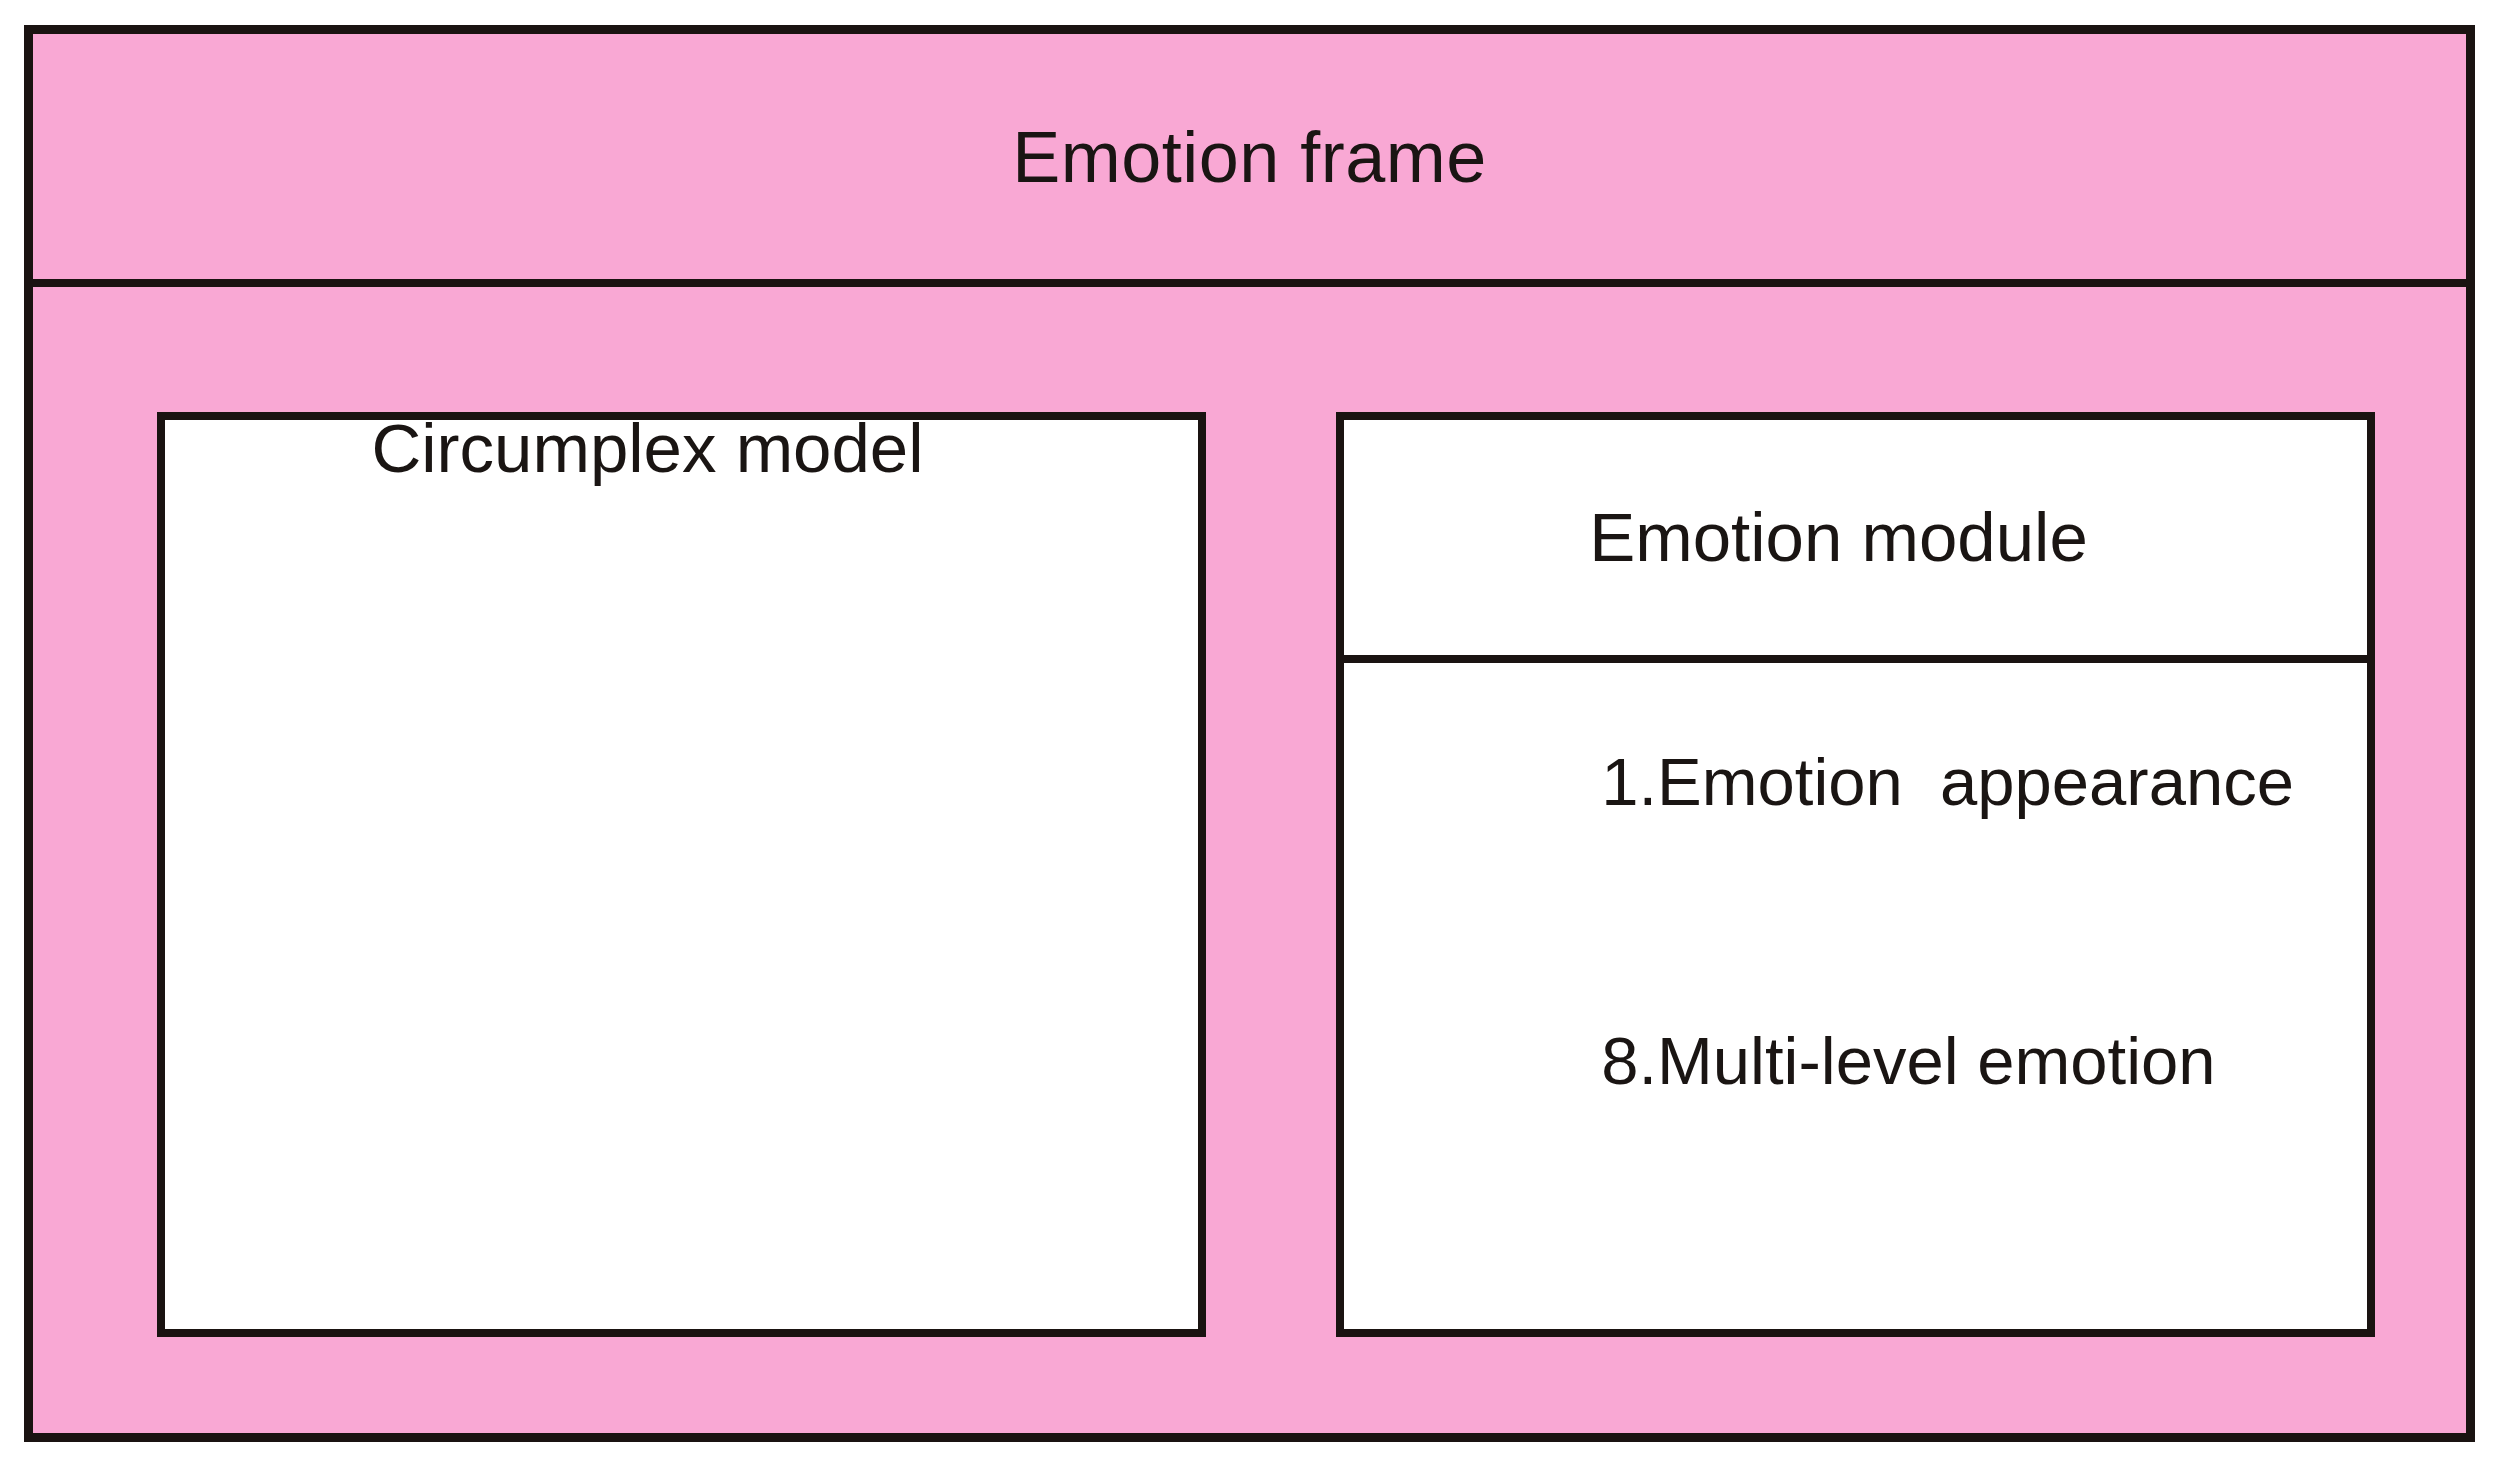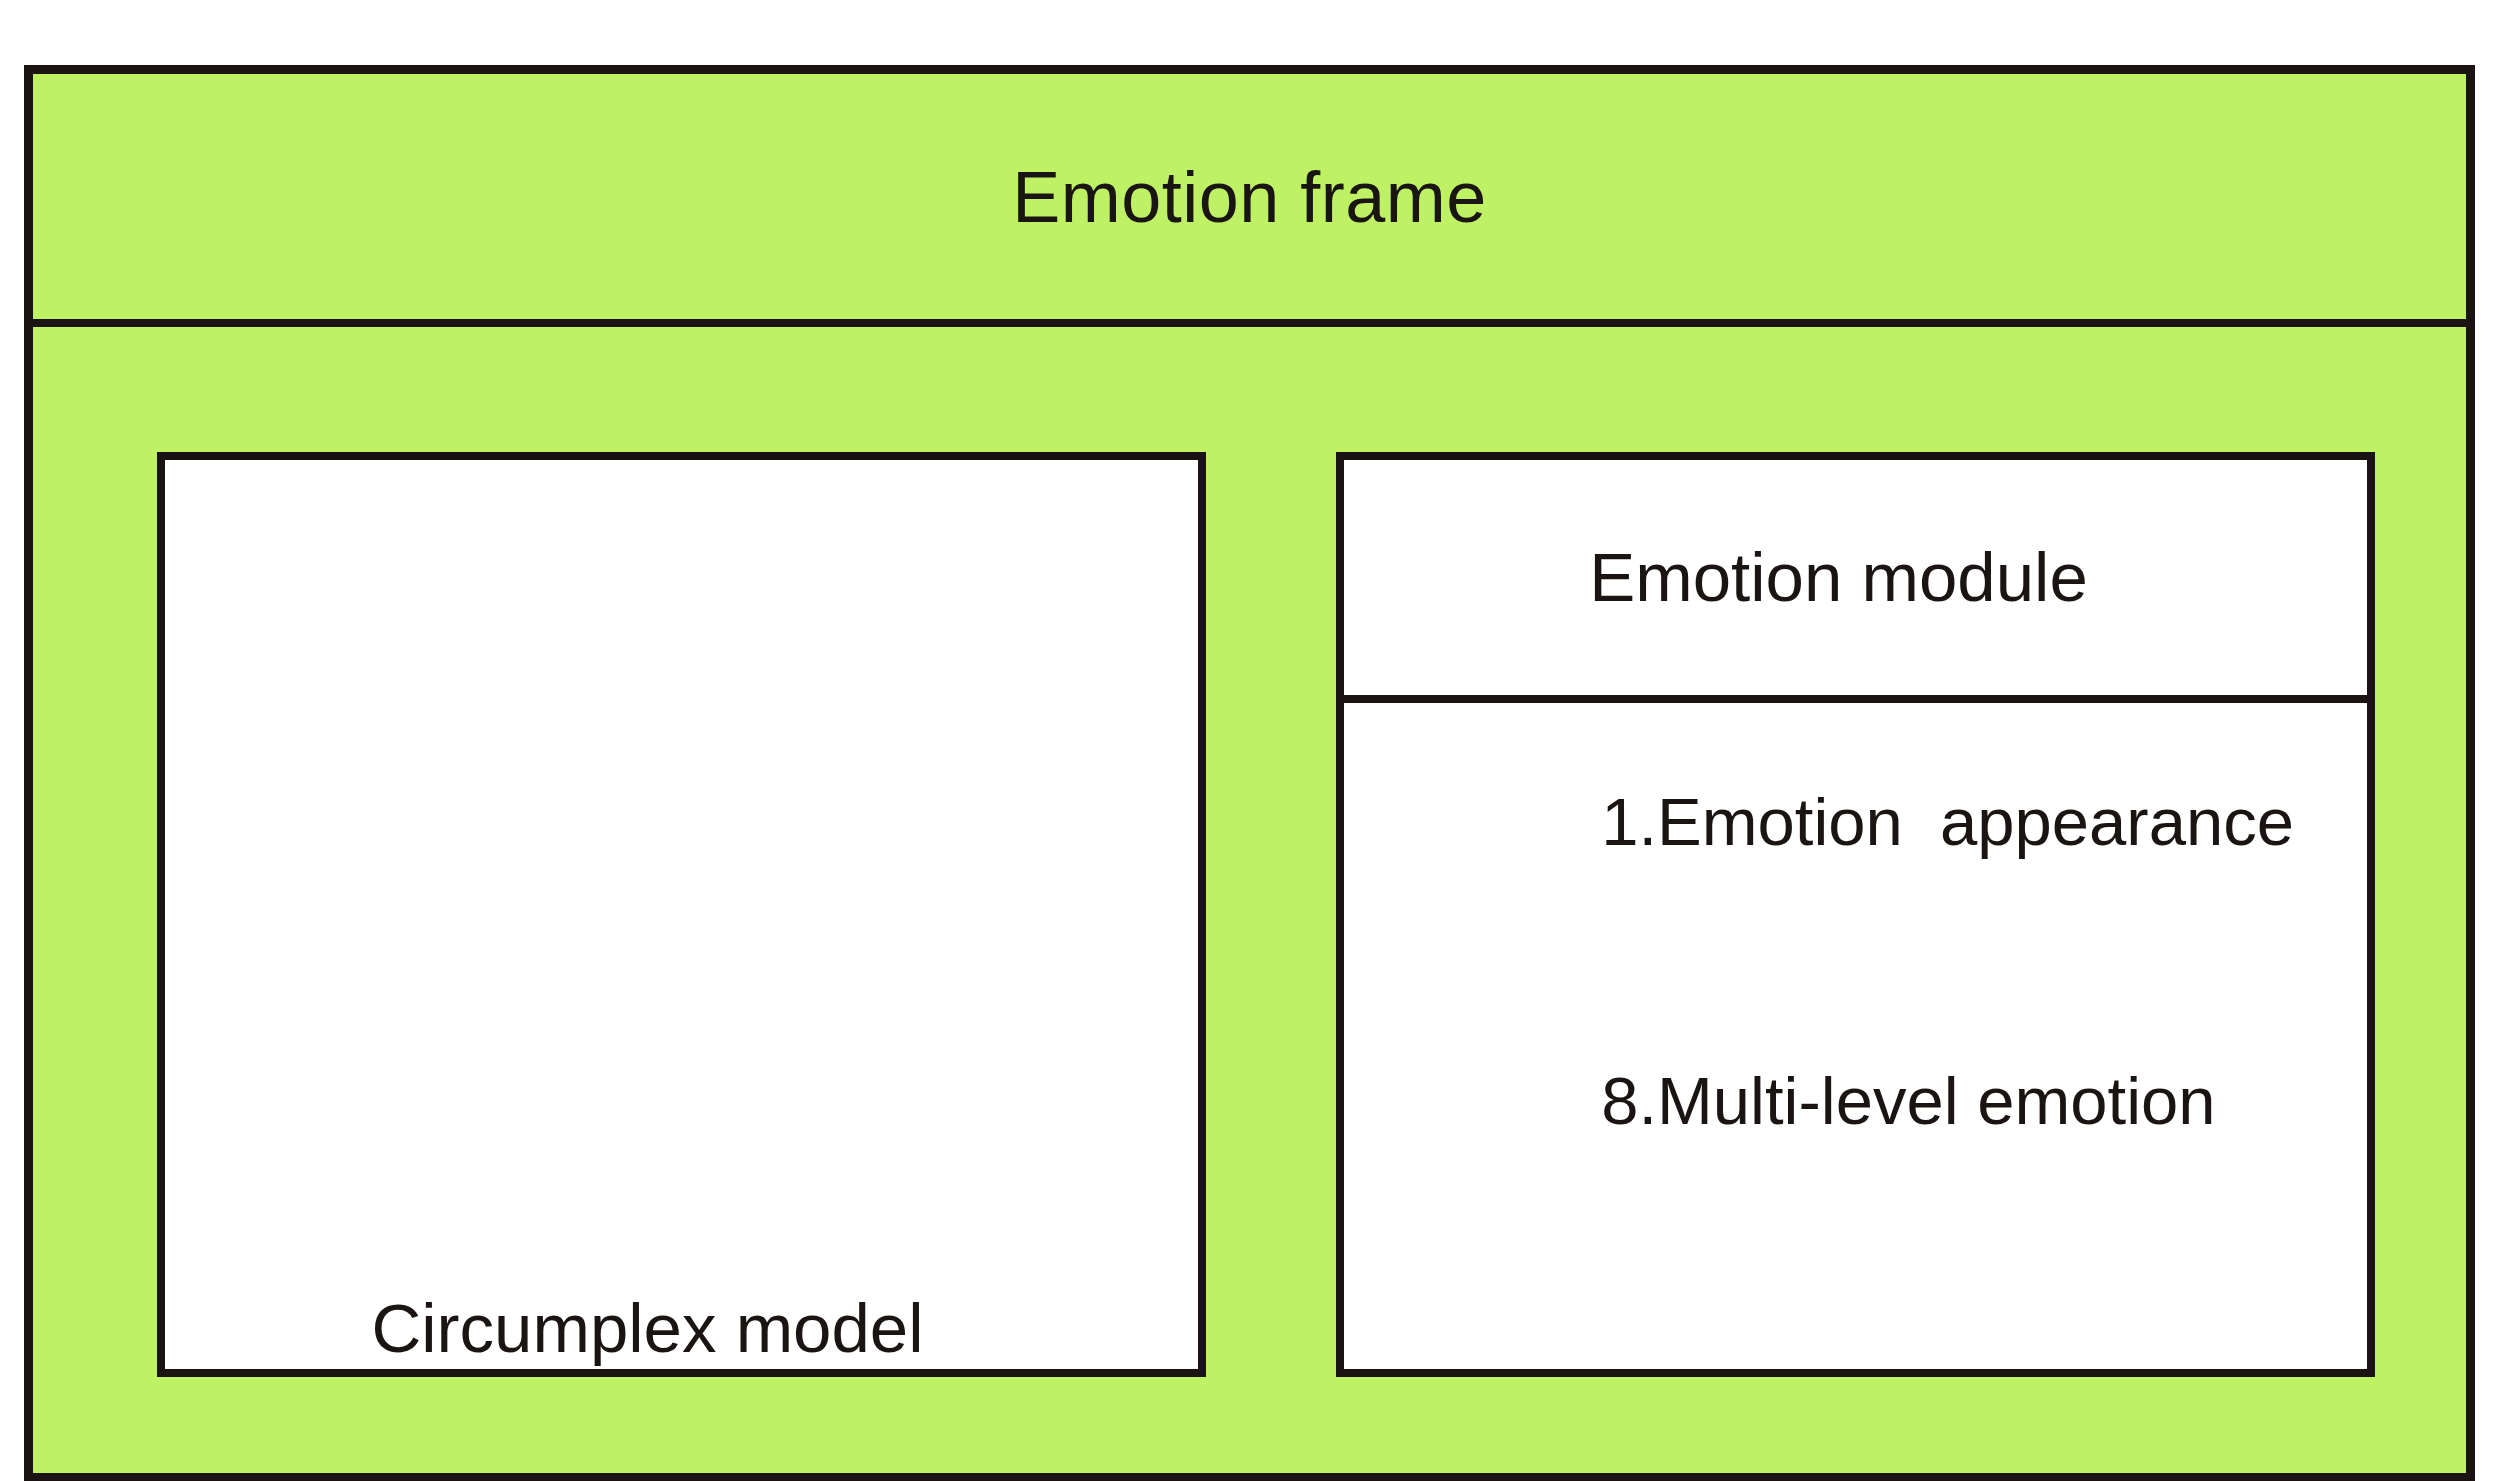--- a/index.html
+++ b/index.html
@@ -18,22 +18,21 @@
 
   
   #emotion-frame {
     position: absolute;
     left: 24px;
     top: 25px;
     width: 2451px;   
     height: 1417px;  
     box-sizing: border-box;
     border: 9.6px solid #1a1311;
-    background: #bef264;
-    margin-top: 40px;
+    background: #f9a8d4;
   }
 
   
   #frame-header {
     position: absolute;
     left: 0;
     top: 0;
     right: 0;
     height: 253px;              
     display: flex;
@@ -63,21 +62,21 @@
   #circumplex-box {
     position: absolute;
     left: 124px;                
     top: 116px;                 
     width: 1049px;              
     height: 925px;              
     box-sizing: border-box;
     border: 8.6px solid #1a1311;
     background: #ffffff;
     display: flex;
-    align-items: flex-end;
+    align-items: flex-start;
     justify-content: center;
   }
   #circumplex-label {
     font-size: 69px;
     line-height: 1;
     white-space: nowrap;
     position: relative;
     top: -5.7px;
     left: -34px;
   }

